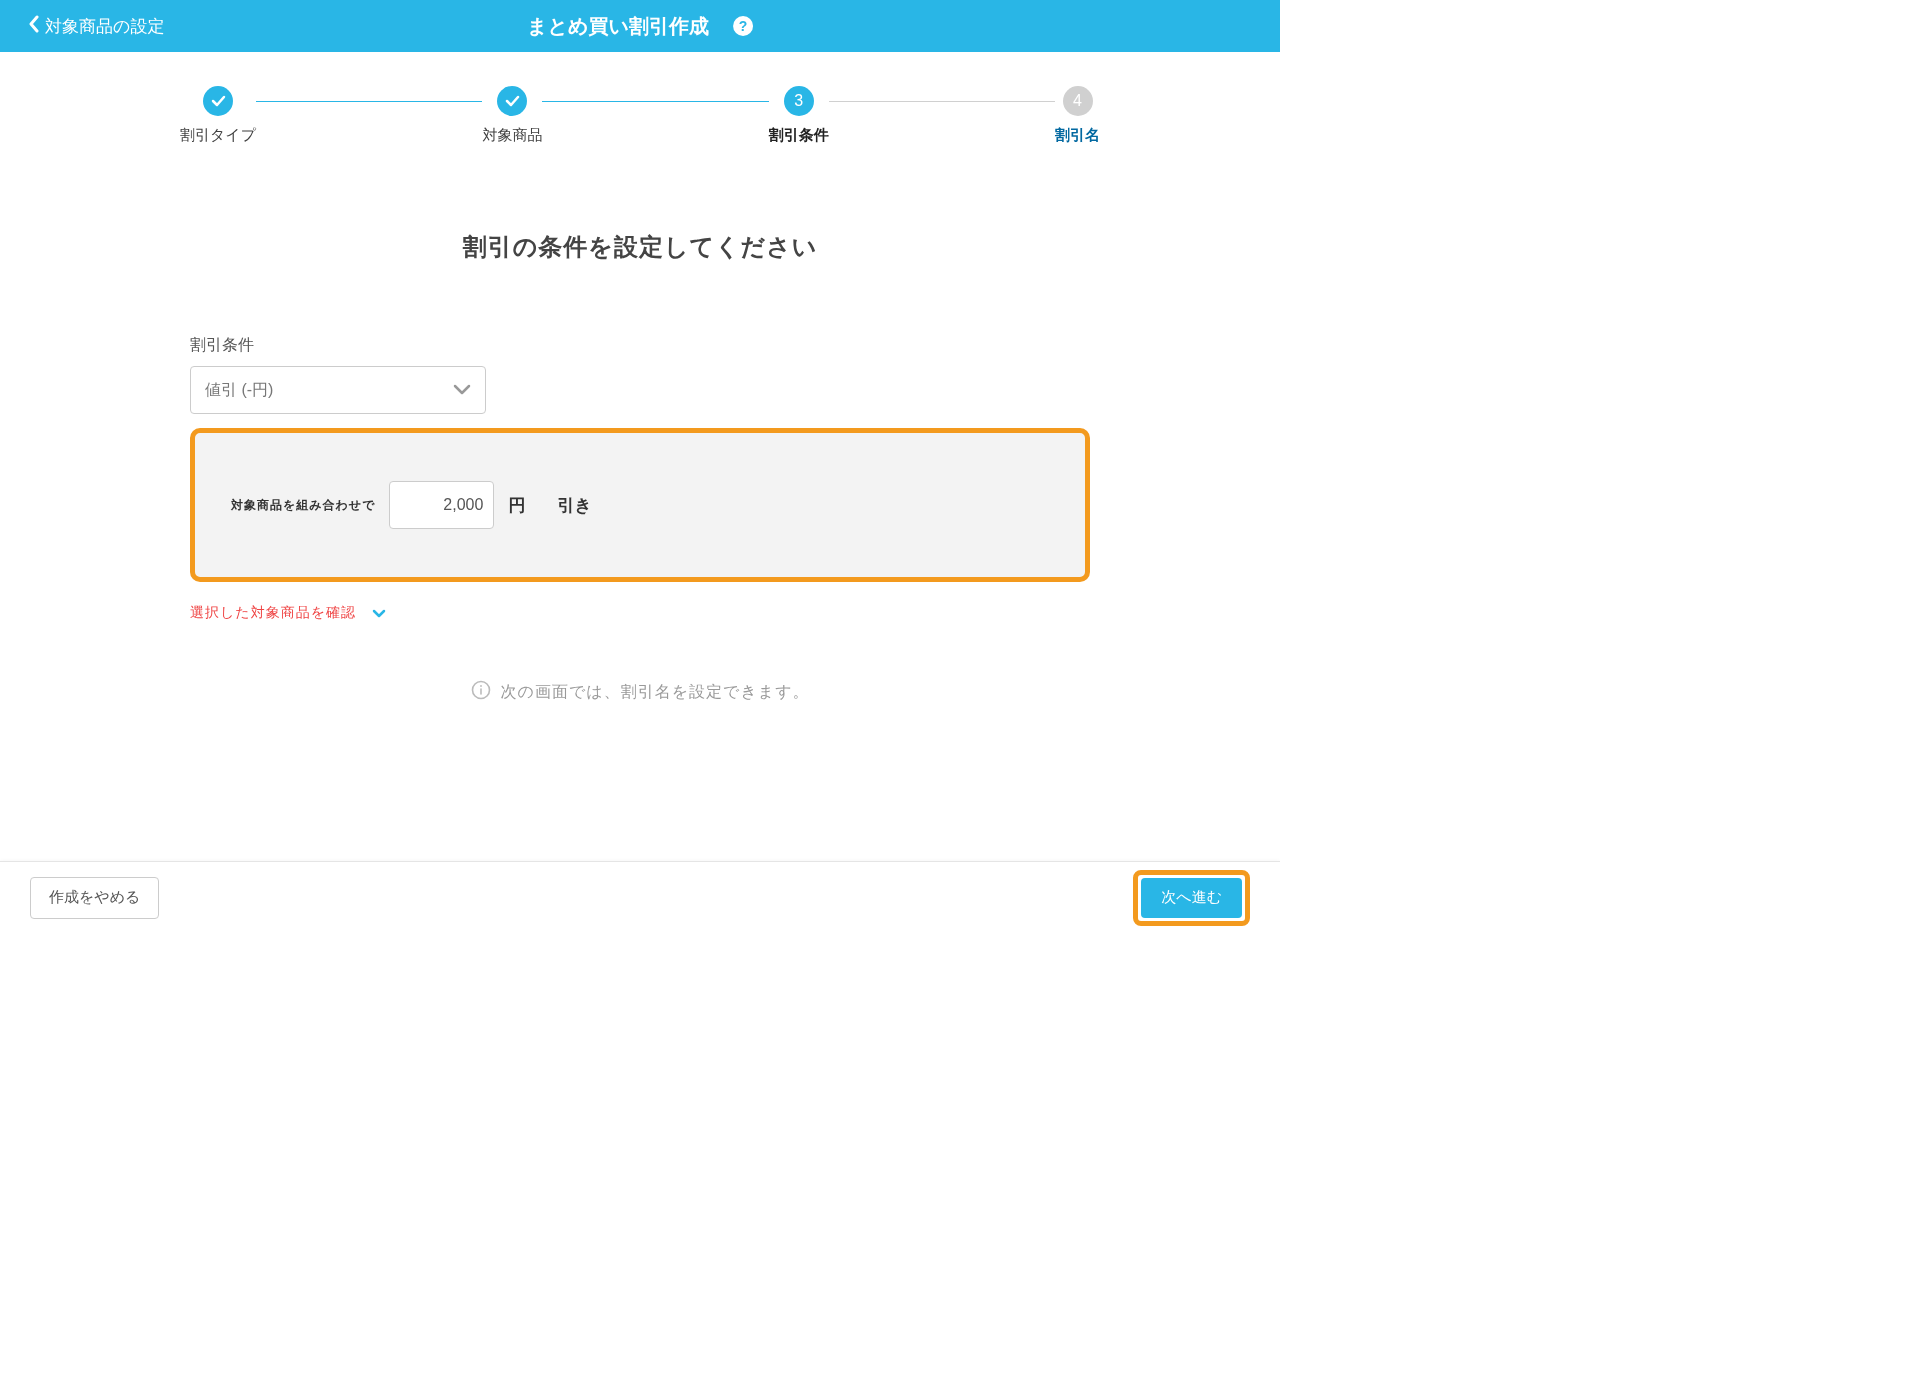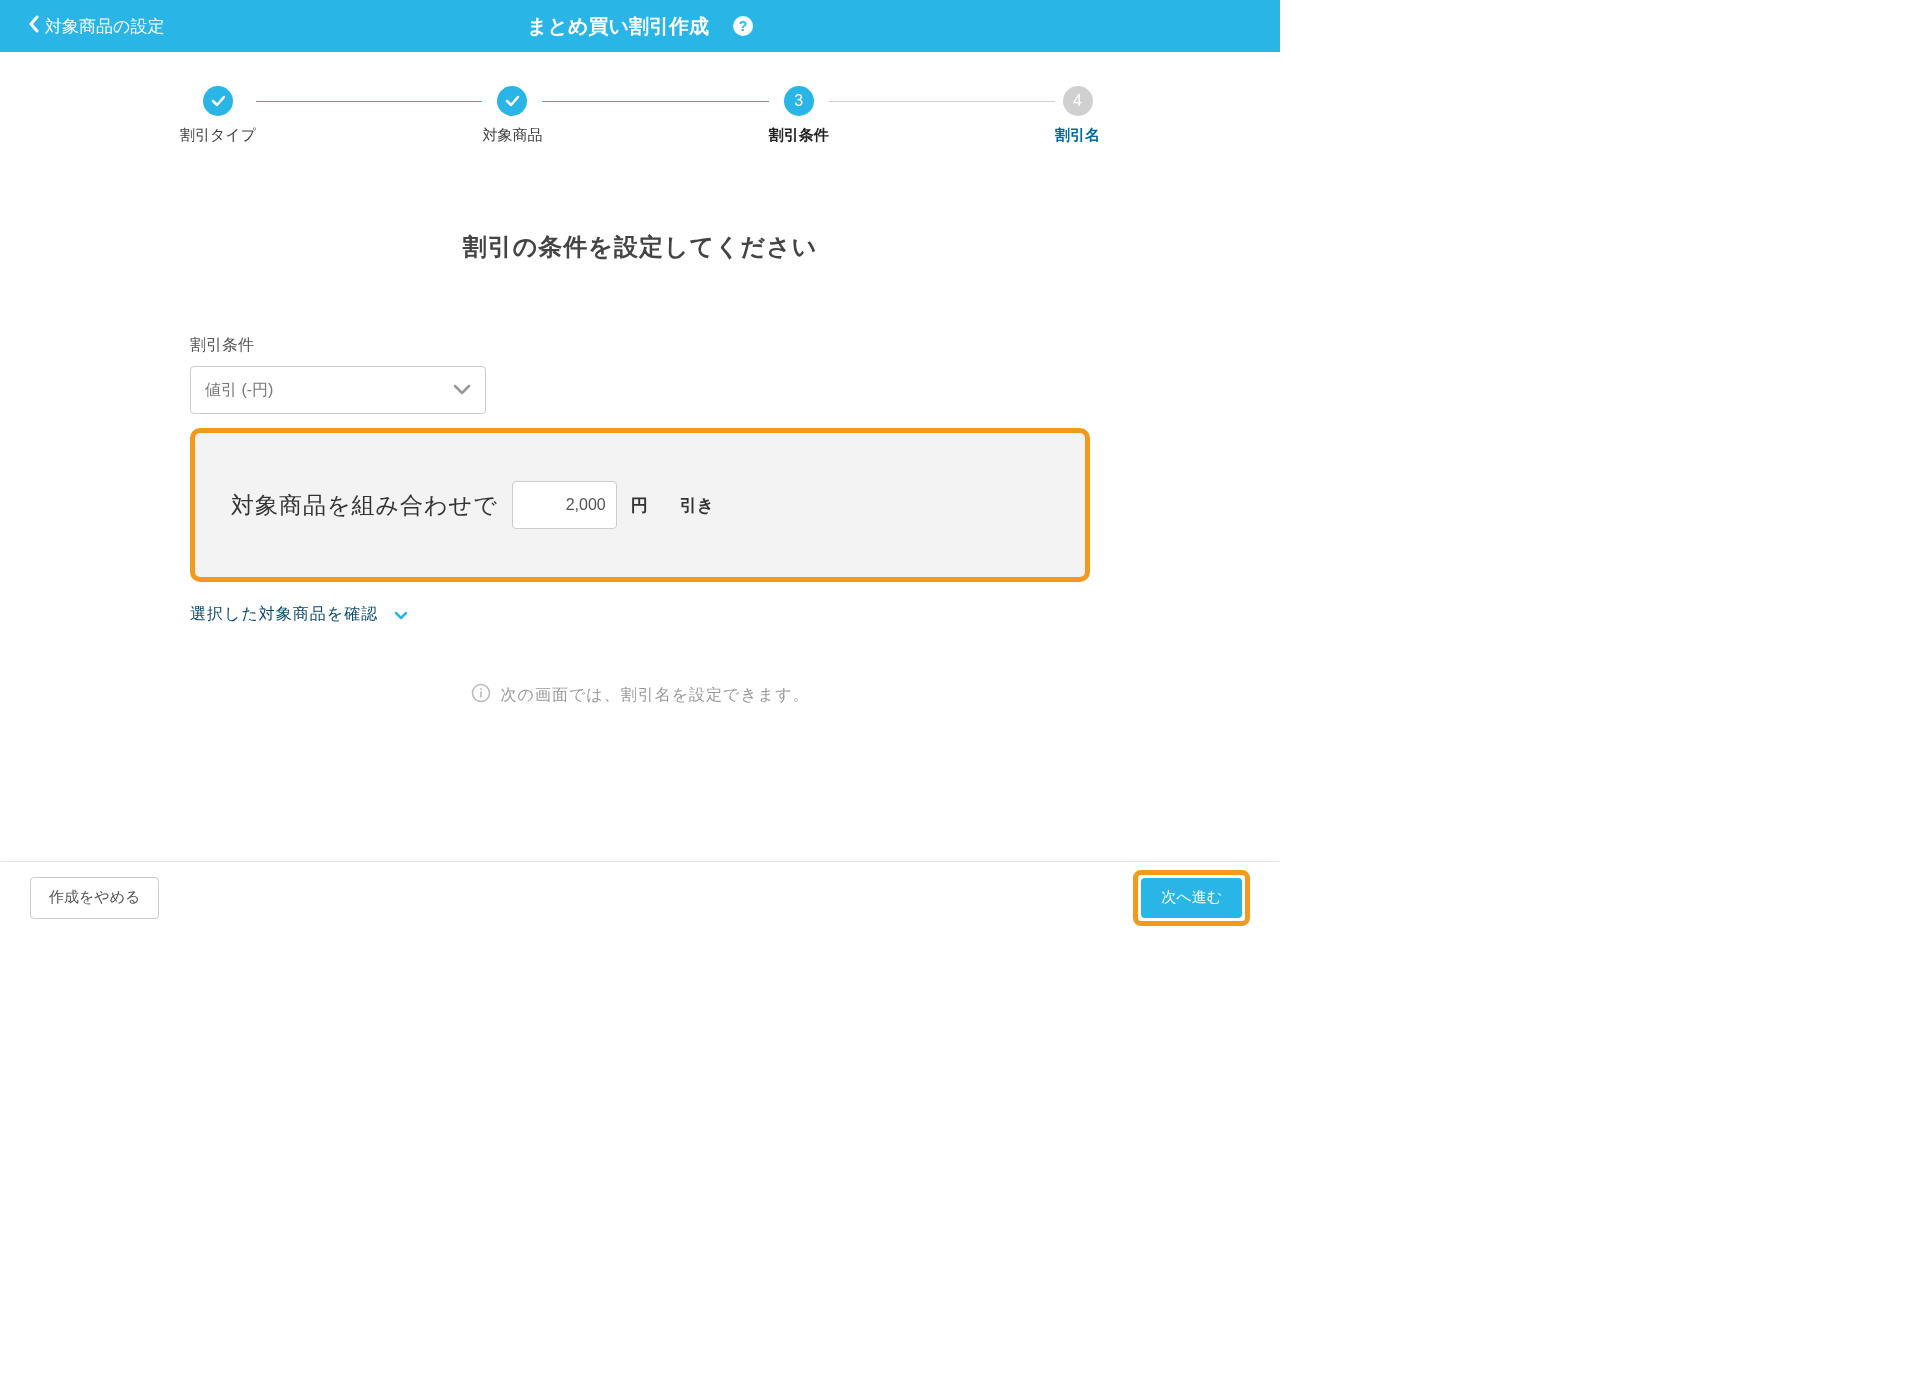--- a/index.html
+++ b/index.html
@@ -134,41 +134,41 @@
     margin-top: 14px;
     border: 5px solid #f39a1e;
     border-radius: 10px;
     background: #f3f3f3;
     padding: 48px 36px;
     display: flex;
     align-items: center;
     gap: 14px;
   }
   .combo-text {
-    font-size: 23px;
-    font-weight: 400;
+    font-size: 12px;
+    font-weight: 700;
     color: #333;
     letter-spacing: 1px;
   }
   .amount-input {
     width: 105px;
     height: 48px;
     border: 1px solid #ccc;
     border-radius: 4px;
     text-align: right;
     padding: 0 10px;
     font-size: 16px;
     color: #555;
     background: #fff;
   }
   .unit { font-size: 17px; font-weight: 700; color: #333; }
   .confirm-link {
     margin-top: 22px;
-    color: #0c4a6e;
-    font-size: 16px;
+    color: #ef4444;
+    font-size: 14px;
     display: flex;
     align-items: center;
     gap: 16px;
     cursor: pointer;
     letter-spacing: 1px;
   }
   .confirm-link svg { width: 14px; height: 9px; }
   .info-line {
     margin-top: 58px;
     text-align: center;

